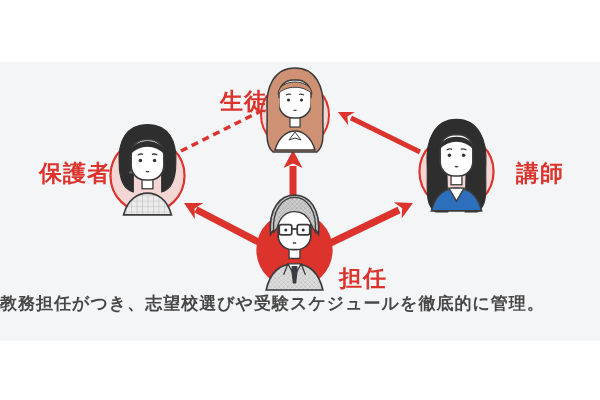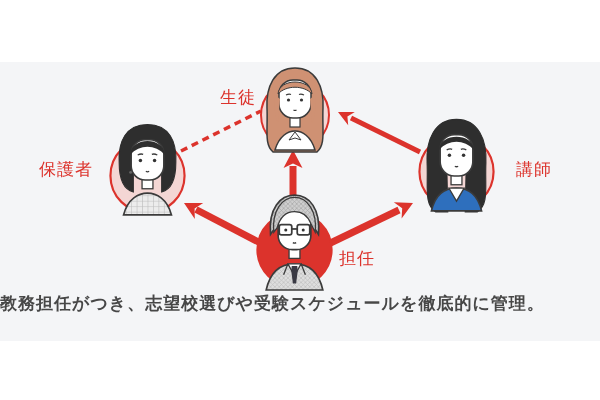--- a/index.html
+++ b/index.html
@@ -16,21 +16,21 @@
     font-family:"DejaVu Sans","Liberation Sans",sans-serif;
   }
   .band{
     position:absolute;left:0;top:62px;width:600px;height:279px;
     background:var(--band_gray);z-index:0;
   }
   .arrows{position:absolute;left:0;top:0;z-index:1;}
   .avatar{position:absolute;z-index:2;}
   .node-label{
     position:absolute;z-index:3;color:var(--accent_red);
-    font-weight:400;font-size:17px;letter-spacing:1px;white-space:nowrap;
+    font-weight:700;font-size:23px;letter-spacing:1px;white-space:nowrap;
   }
   .caption{
     position:absolute;z-index:3;left:0;top:292px;width:480px;
     text-align:center;color:var(--caption_gray);
     font-weight:700;font-size:17px;letter-spacing:1px;white-space:nowrap;
   }
   .edge{stroke:var(--accent_red);fill:none;}
   .head{fill:var(--accent_red);stroke:none;}
   .pinkc{fill:var(--circle_pink);stroke:var(--accent_red);stroke-width:2;}
   .redc{fill:var(--accent_red);stroke:var(--accent_red);stroke-width:2;}
@@ -143,15 +143,15 @@
   <path d="M24,99 C28,81 38,75 50,75 C62,75 72,81 76,99 Z" fill="url(#hatchSuit)" stroke="#3b3b3b" stroke-width="1.5"></path>
   <path d="M44,75 L50,86 L56,75 Z" fill="#ffffff" stroke="#3b3b3b" stroke-width="1.2"></path>
   <path d="M44,75 L40,85" stroke="#3b3b3b" stroke-width="1.2"></path>
   <path d="M56,75 L60,85" stroke="#3b3b3b" stroke-width="1.2"></path>
   <path d="M47.5,77 L52.5,77 L53,81 L51.5,93 L48.5,93 L47,81 Z" fill="#3a3a44"></path>
 </svg>
 
 <div class="node-label" style="left:220px;top:86px;">生徒</div>
 <div class="node-label" style="left:39px;top:158px;">保護者</div>
 <div class="node-label" style="left:516px;top:158px;">講師</div>
-<div class="node-label" style="left:339px;top:247px;">担任</div>
+<div class="node-label" style="left:339px;top:263px;">担任</div>
 
 <div class="caption">教務担任がつき、志望校選びや受験スケジュールを徹底的に管理。</div>
 
 </body></html>

